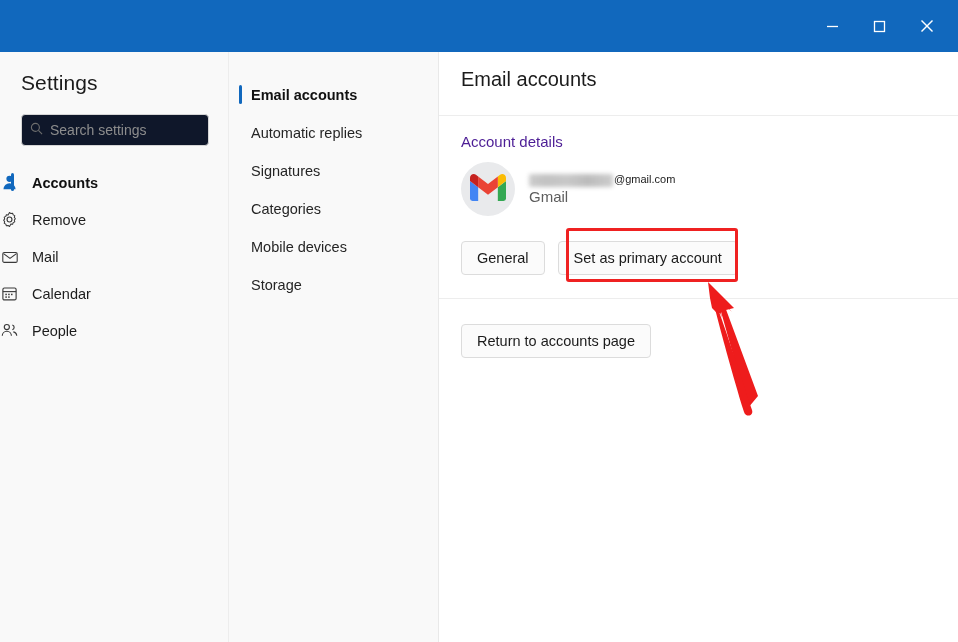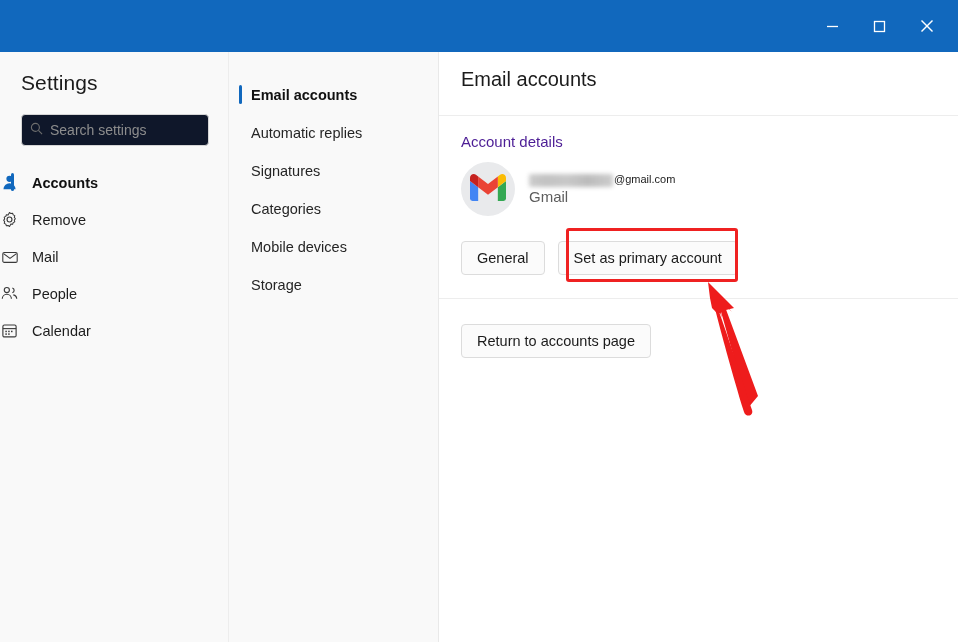--- a/index.html
+++ b/index.html
@@ -347,51 +347,51 @@
 
       <div class="navitem">
         <span class="bar"></span>
         <span class="navicon">
           <svg width="18" height="18" viewBox="0 0 20 20">
               <rect x="2" y="5" width="16" height="11" rx="1.6" fill="none" stroke="#3a3a3a" stroke-width="1.2"></rect>
               <path d="M2.8 6.2l7.2 5.4 7.2-5.4" fill="none" stroke="#3a3a3a" stroke-width="1.2"></path>
             </svg>
         </span>
         <span class="label">Mail</span>
-      </div>
-
-      <div class="navitem">
-        <span class="bar"></span>
-        <span class="navicon">
-          <svg width="19" height="19" viewBox="0 0 20 20">
-              <circle cx="7.2" cy="6.4" r="2.7" fill="none" stroke="#3a3a3a" stroke-width="1.2"></circle>
-              <path d="M2.4 15.6a4.8 4.8 0 0 1 9.6 0" fill="none" stroke="#3a3a3a" stroke-width="1.2"></path>
-              <path d="M13 4.2a2.6 2.6 0 0 1 0 5" fill="none" stroke="#3a3a3a" stroke-width="1.2"></path>
-              <path d="M14 11.4a4.4 4.4 0 0 1 3.6 4.2" fill="none" stroke="#3a3a3a" stroke-width="1.2"></path>
-            </svg>
-        </span>
-        <span class="label">People</span>
       </div>
 
       <div class="navitem">
         <span class="bar"></span>
         <span class="navicon">
           <svg width="17" height="17" viewBox="0 0 18 18">
               <rect x="2" y="3.2" width="14" height="12.6" rx="1.6" fill="none" stroke="#3a3a3a" stroke-width="1.2"></rect>
               <line x1="2" y1="7" x2="16" y2="7" stroke="#3a3a3a" stroke-width="1.2"></line>
               <rect x="4.6" y="9.2" width="1.6" height="1.6" fill="#3a3a3a"></rect>
               <rect x="7.6" y="9.2" width="1.6" height="1.6" fill="#3a3a3a"></rect>
               <rect x="10.6" y="9.2" width="1.6" height="1.6" fill="#3a3a3a"></rect>
               <rect x="4.6" y="12" width="1.6" height="1.6" fill="#3a3a3a"></rect>
               <rect x="7.6" y="12" width="1.6" height="1.6" fill="#3a3a3a"></rect>
             </svg>
         </span>
         <span class="label">Calendar</span>
       </div>
 
+      <div class="navitem">
+        <span class="bar"></span>
+        <span class="navicon">
+          <svg width="19" height="19" viewBox="0 0 20 20">
+              <circle cx="7.2" cy="6.4" r="2.7" fill="none" stroke="#3a3a3a" stroke-width="1.2"></circle>
+              <path d="M2.4 15.6a4.8 4.8 0 0 1 9.6 0" fill="none" stroke="#3a3a3a" stroke-width="1.2"></path>
+              <path d="M13 4.2a2.6 2.6 0 0 1 0 5" fill="none" stroke="#3a3a3a" stroke-width="1.2"></path>
+              <path d="M14 11.4a4.4 4.4 0 0 1 3.6 4.2" fill="none" stroke="#3a3a3a" stroke-width="1.2"></path>
+            </svg>
+        </span>
+        <span class="label">People</span>
+      </div>
+
     </div>
   </div>
 
   <div class="midcol">
 
     <div class="subitem selected">
       <span class="bar"></span>
       <span class="label">Email accounts</span>
     </div>
 

